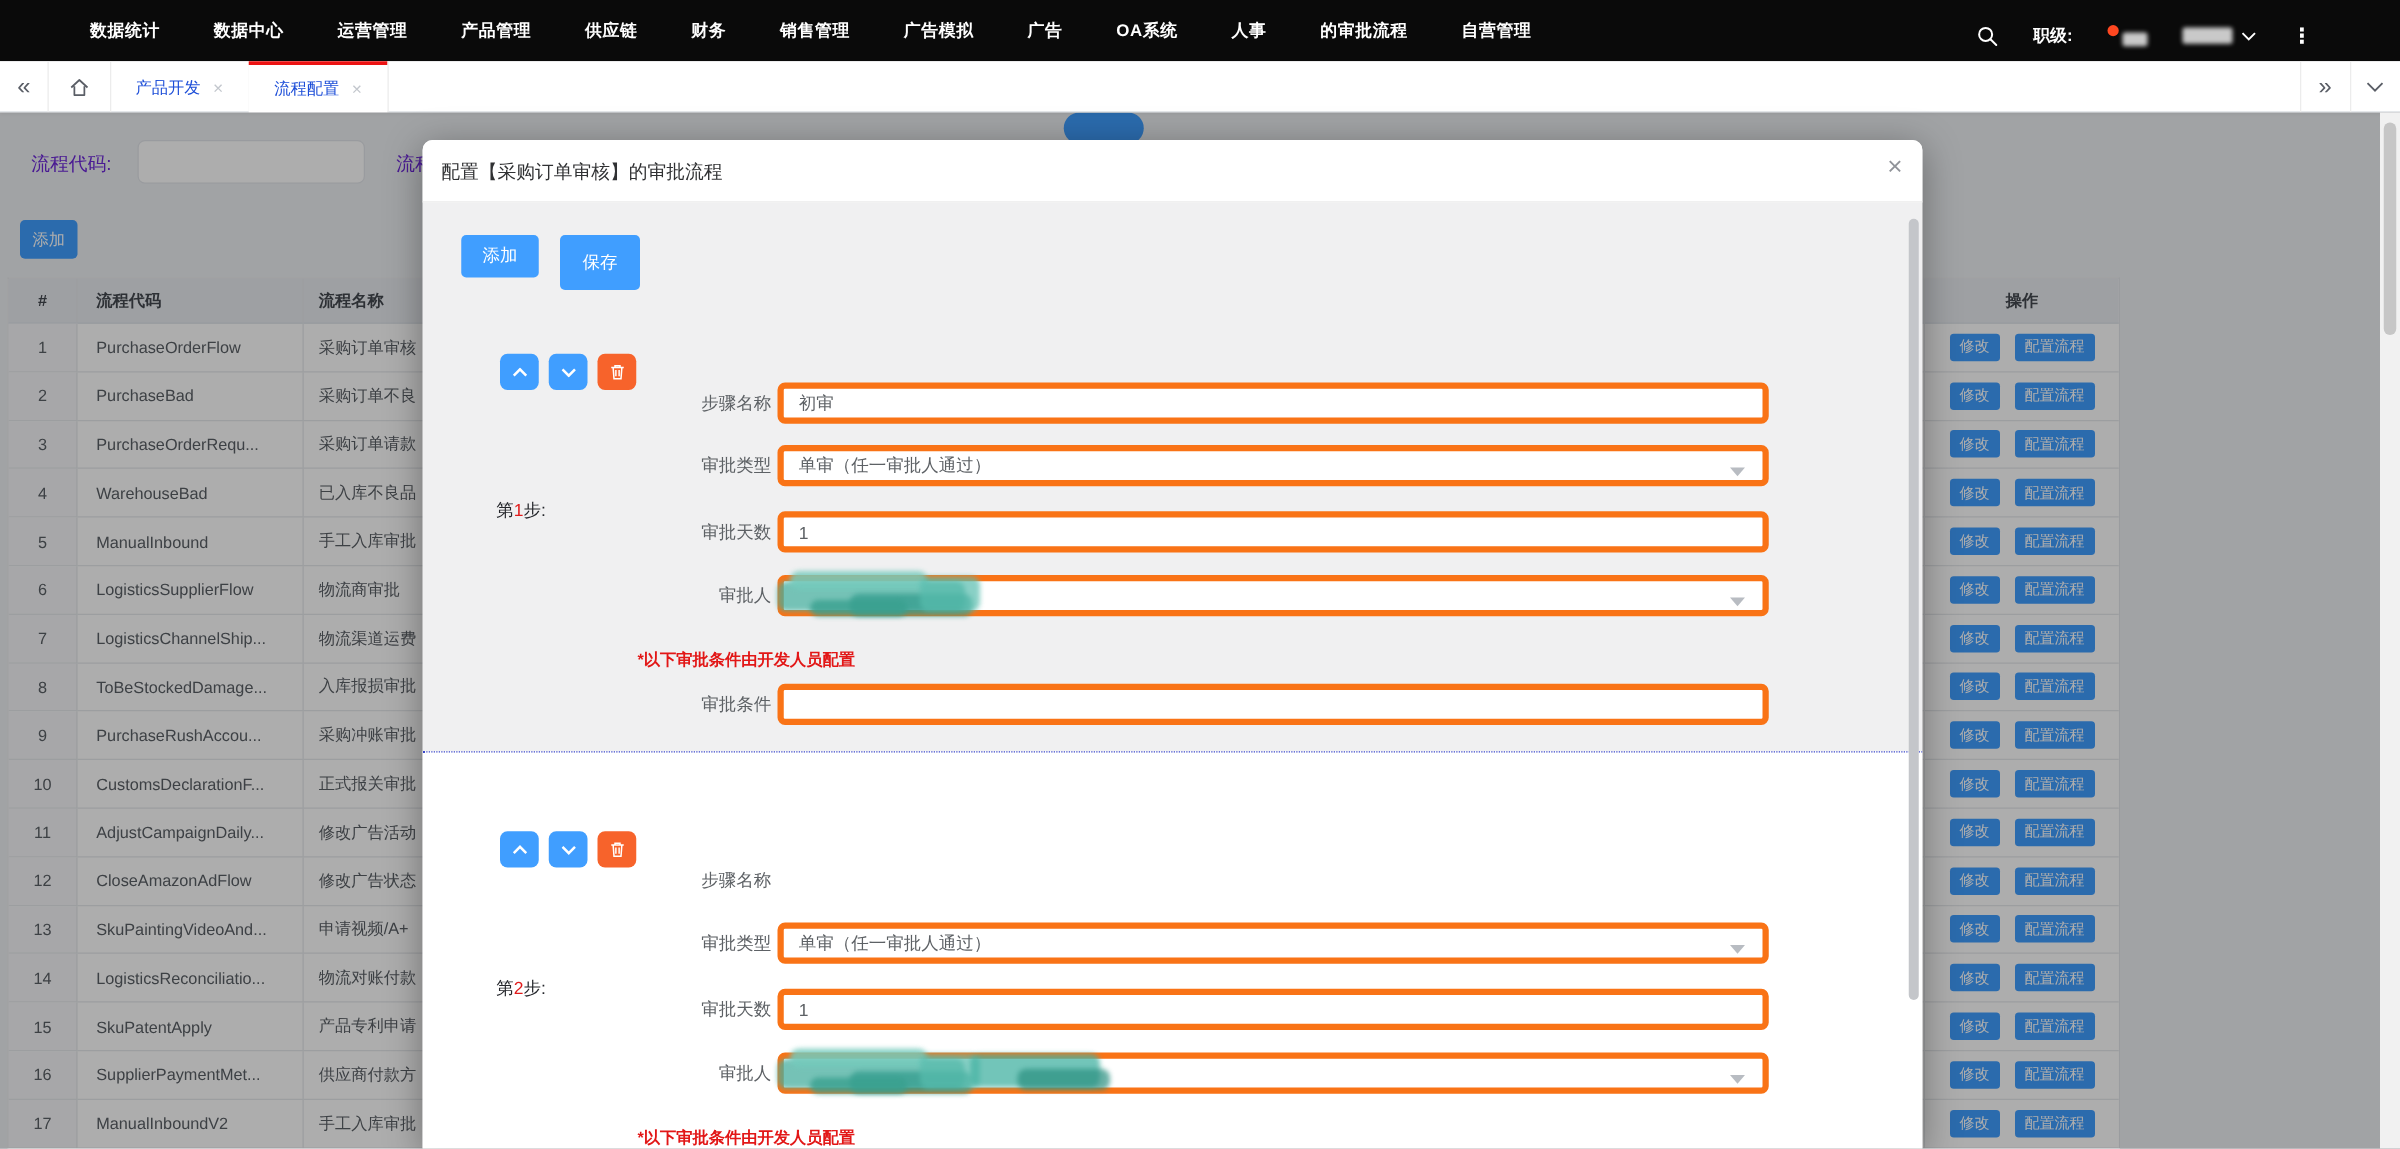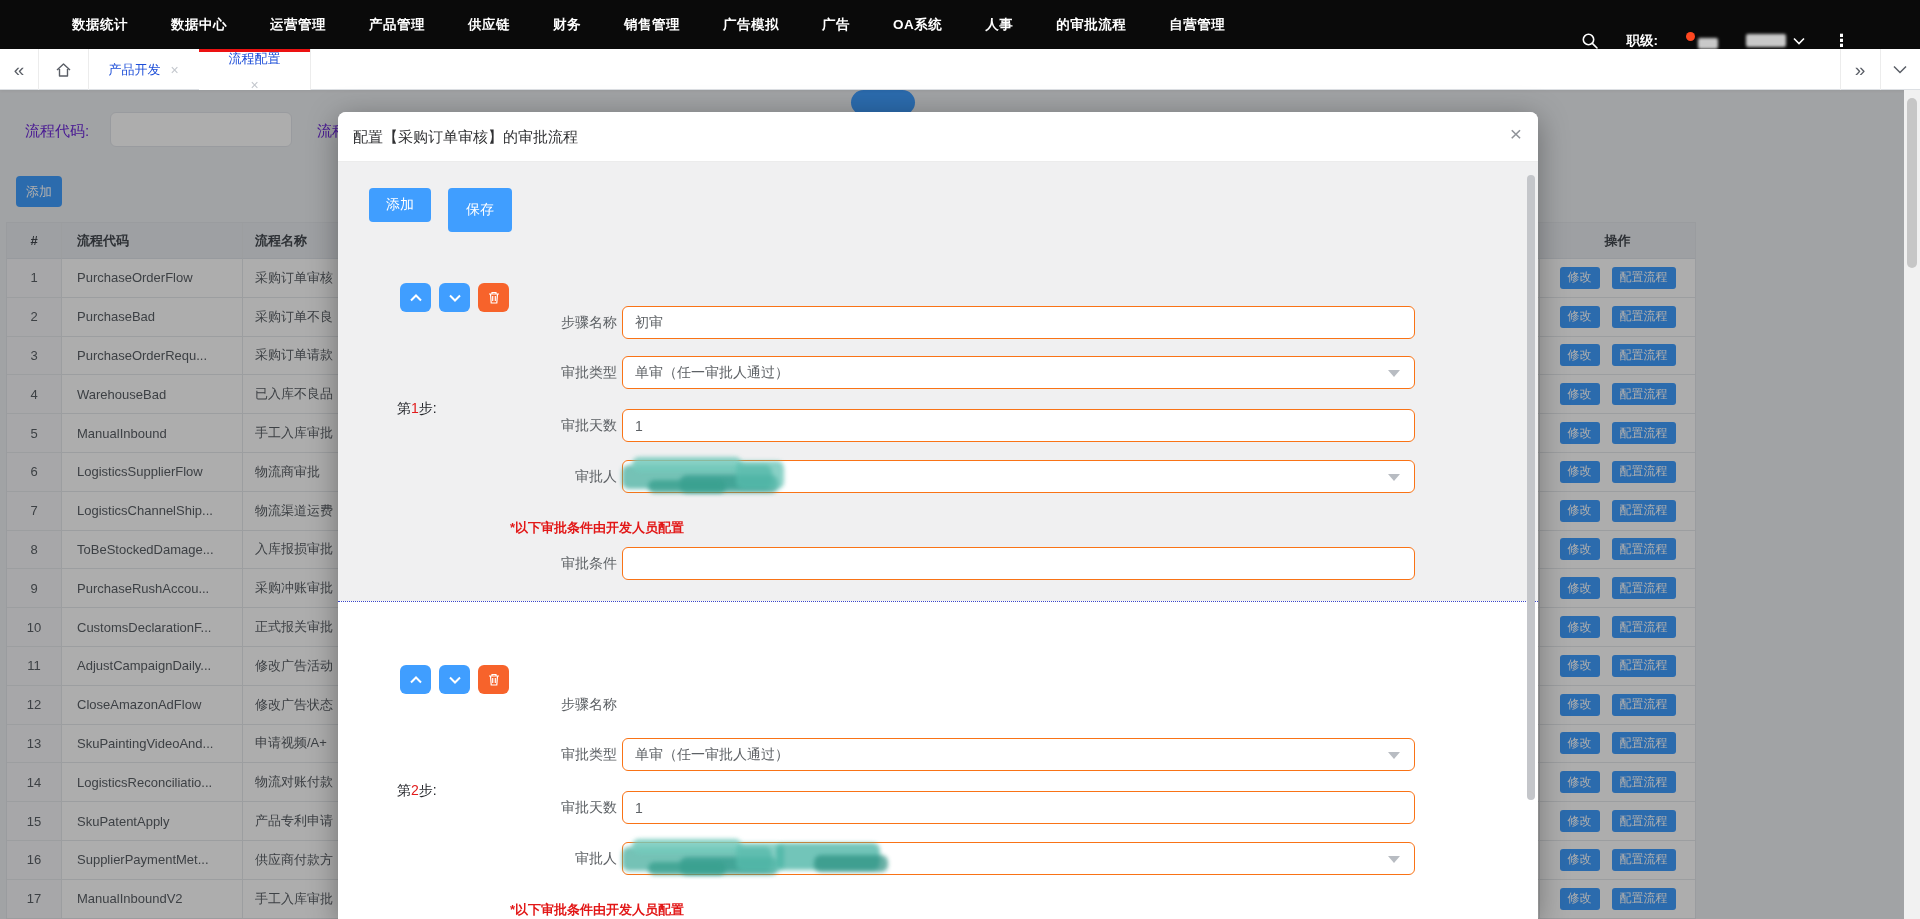--- a/index.html
+++ b/index.html
@@ -10,21 +10,21 @@
   }
   .abs { position:absolute; }
 
   
   .topnav {
     position:absolute; left:0; top:0; width:1920px; height:49px; background:#0a0a0a;
     display:flex; align-items:center; z-index:30;
   }
   .nav-items { display:flex; gap:43px; padding-left:72px; }
   .nav-item { color:#fff; font-size:13.5px; font-weight:700; letter-spacing:.5px; cursor:pointer; white-space:nowrap; }
-  .nav-right { position:absolute; right:70px; top:16px; height:49px; display:flex; align-items:center; gap:28px; }
+  .nav-right { position:absolute; right:70px; top:4px; height:49px; display:flex; align-items:center; gap:28px; }
   .nav-rank { color:#fff; font-size:13.5px; font-weight:700; }
   .nav-badge { display:flex; align-items:flex-start; gap:3px; }
   .red-dot { width:9px; height:9px; border-radius:50%; background:#ff4720; }
   .blur-chip { background:rgba(255,255,255,.78); border-radius:2px; filter:blur(1.5px); }
   .nav-user { display:flex; align-items:center; gap:7px; }
   .vdots { color:#fff; font-size:17px; font-weight:700; line-height:1; }
 
   
   .tabbar {
     position:absolute; left:0; top:49px; width:1920px; height:41px; background:#fff;
@@ -95,21 +95,21 @@
   .sortrow { position:absolute; left:62px; top:53px; display:flex; gap:8px; }
   .sort-btn { width:31px; height:29px; border-radius:6px; font-size:12px; }
   .del-btn { background:#f7632b; }
   .steplabel { position:absolute; left:59px; top:170px; font-size:14px; color:#24262b; }
   .steplabel .stepnum { color:#e11b1b; }
 
   .field { position:absolute; left:140px; right:0; height:33px; }
   .f-label { position:absolute; left:0; top:0; width:139px; text-align:right; line-height:33px; font-size:14px; color:#5d6165; }
   .ctl {
     position:absolute; left:144px; top:0; width:793px; height:33px; background:#fff;
-    border:1px solid #f97316; border-radius:6px; font-size:14px; color:#5d6165;
+    border:5px solid #f97316; border-radius:6px; font-size:14px; color:#5d6165;
     padding:0 30px 0 12px; font-family:inherit; display:flex; align-items:center;
   }
   input.ctl { display:block; line-height:31px; padding-right:12px; }
   .dropdown::after {
     content:""; position:absolute; right:14px; top:13px; width:0; height:0;
     border-left:6px solid transparent; border-right:6px solid transparent; border-top:7px solid #b8bcc2;
   }
   .f-r1 { top:76px; } .f-r2 { top:126px; } .f-r3 { top:179px; } .f-r4 { top:230px; } .f-r5 { top:317px; }
   .dev-note { position:absolute; left:172px; top:289px; font-size:13px; font-weight:700; color:#e21717; }
 
@@ -200,21 +200,21 @@
             <path d="M2 8 L8.5 2 L15 8 M4.5 7 V14 H12.5 V7" fill="none" stroke="#5a5e66" stroke-width="1.4" stroke-linejoin="round"></path>
           </svg>
       </span>
     </div>
     <div class="tb-divider" style="left:88px;"></div>
     <div class="tab" style="left:88px;width:111px;">
       <span class="tab-label">产品开发</span>
       <span class="tab-close">×</span>
     </div>
     <div class="tb-divider" style="left:199px;"></div>
-    <div class="tab active" style="left:199px;width:111px;flex-direction:column;">
+    <div class="tab active" style="left:199px;width:111px;">
       <span class="tab-label">流程配置</span>
       <span class="tab-close">×</span>
     </div>
     <div class="tb-divider" style="left:310px;"></div>
     <div class="tb-divider" style="left:1840px;"></div>
     <div class="tb-cell" style="left:1840px;width:40px;">
       <span class="chev-glyph">»</span>
     </div>
     <div class="tb-divider" style="left:1880px;"></div>
     <div class="tb-cell" style="left:1880px;width:40px;">

